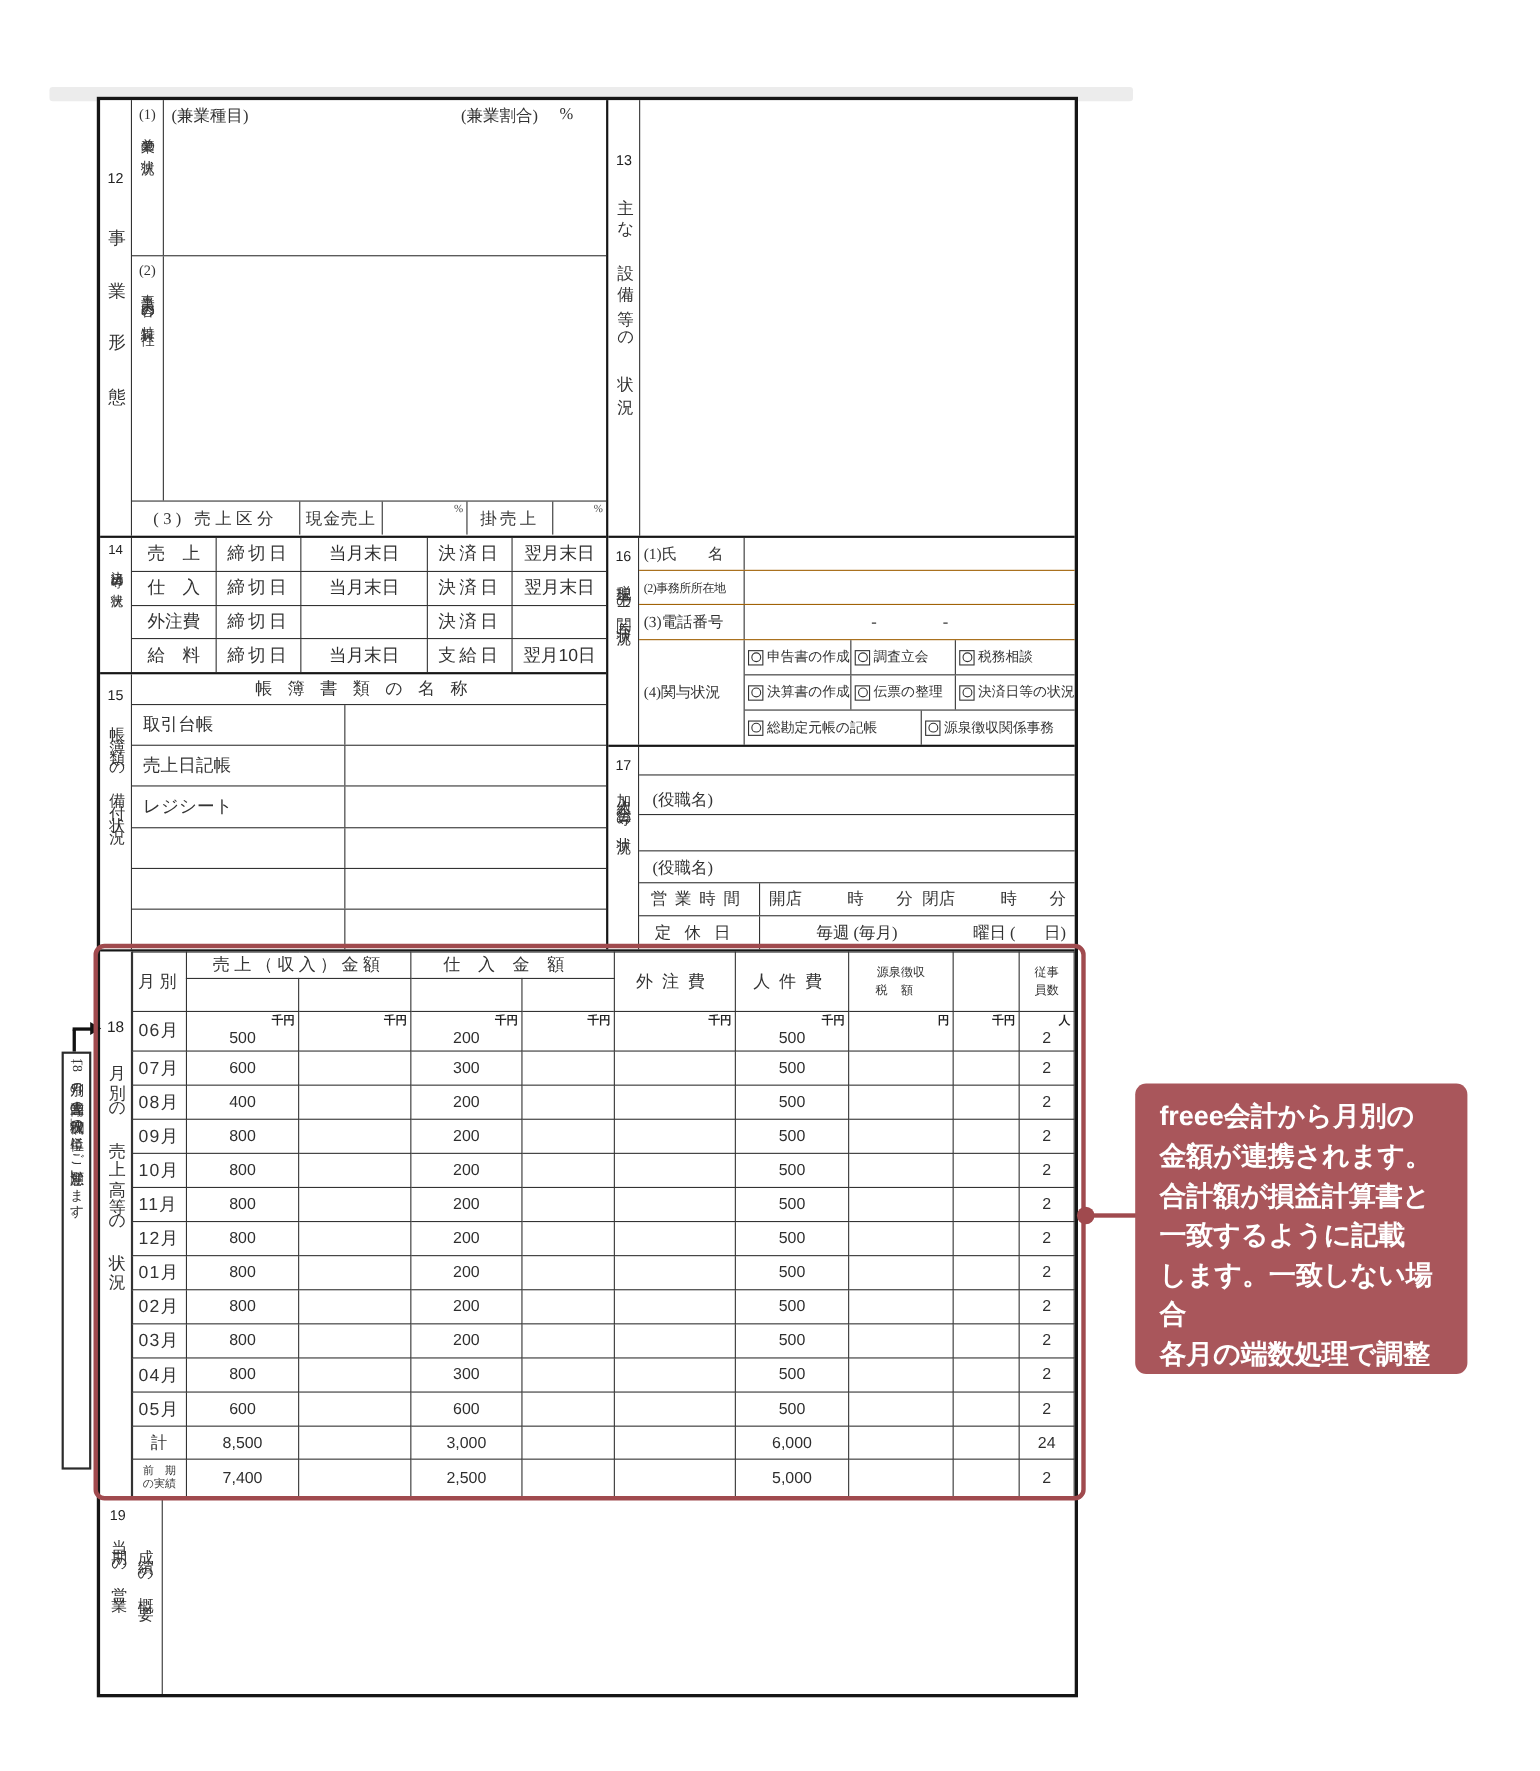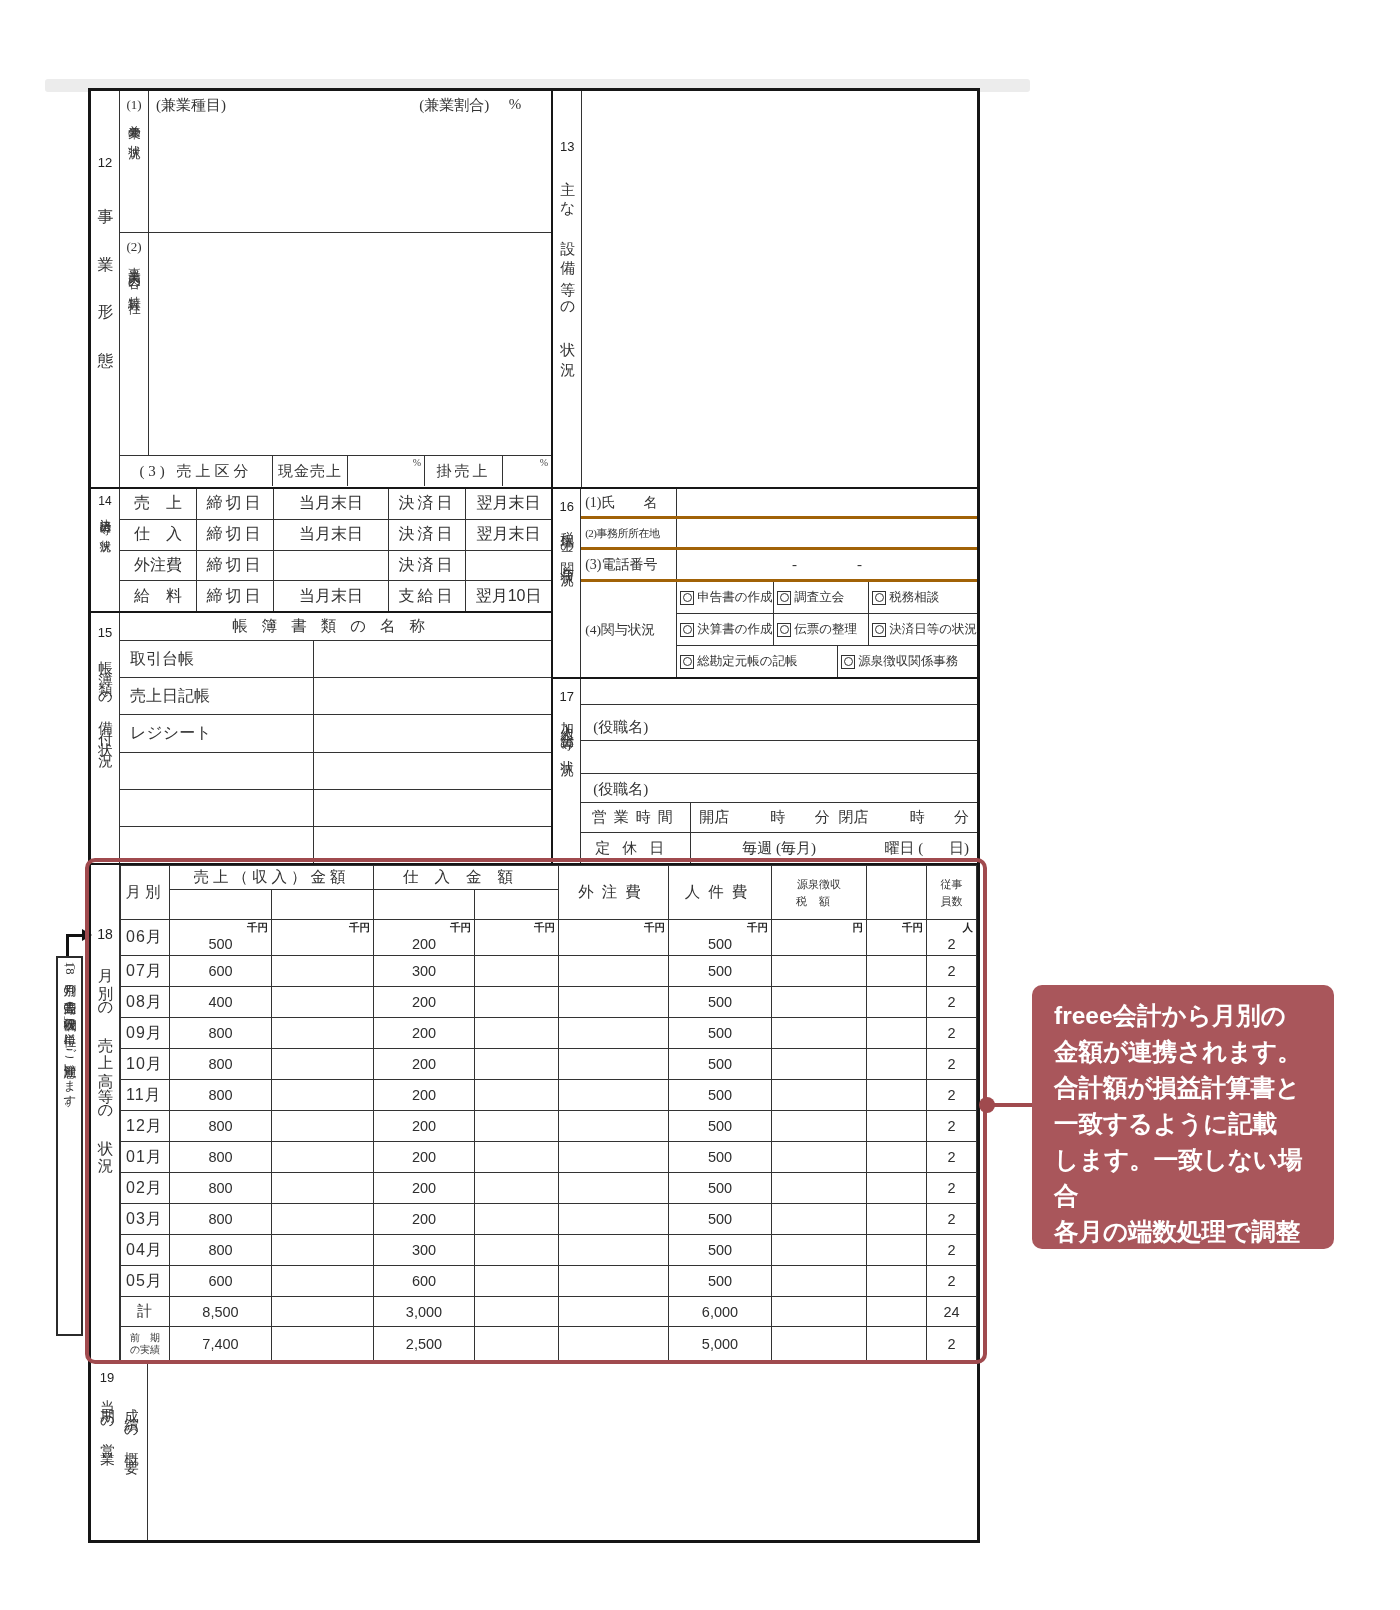--- a/index.html
+++ b/index.html
@@ -76,21 +76,21 @@
   .sec15-content { flex:1; display:flex; flex-direction:column; }
   .s15head { height:28px; border-bottom:1px solid #333; display:flex; align-items:center; justify-content:center; font-size:15.5px; letter-spacing:14px; }
   .s15row { flex:1; display:flex; border-bottom:1px solid #333; }
   .s15row:last-child { border-bottom:none; }
   .s15a { width:194px; border-right:1px solid #333; display:flex; align-items:center; padding-left:10px; font-family:"Liberation Sans", sans-serif; font-size:16px; }
   .s15b { flex:1; }
 
   
   .sec16 { height:190px; }
   .sec16-content { flex:1; display:flex; flex-direction:column; }
-  .r16 { display:flex; border-bottom:3px solid #a16207; }
+  .r16 { display:flex; border-bottom:1px solid #a16207; }
   .r16 .labcell { width:96px; border-right:1px solid #333; display:flex; align-items:center; padding-left:4px; font-size:14px; }
   .r16 .valcell { flex:1; display:flex; align-items:center; justify-content:center; font-size:15px; }
   .r16a { height:30px; } .r16b { height:31px; } .r16c { height:32px; }
   .r16b .labcell { font-size:11px; letter-spacing:-0.5px; }
   .r16d { flex:1; border-bottom:none; }
   .r16d .labcell { font-size:13.5px; }
   .r4grid { flex:1; display:flex; flex-direction:column; }
   .cbrow { flex:1; display:flex; border-bottom:1px solid #333; }
   .cbrow:last-child { border-bottom:none; }
   .cbcell { border-left:1px solid #333; display:flex; align-items:center; gap:3px; padding-left:3px; overflow:hidden; }

